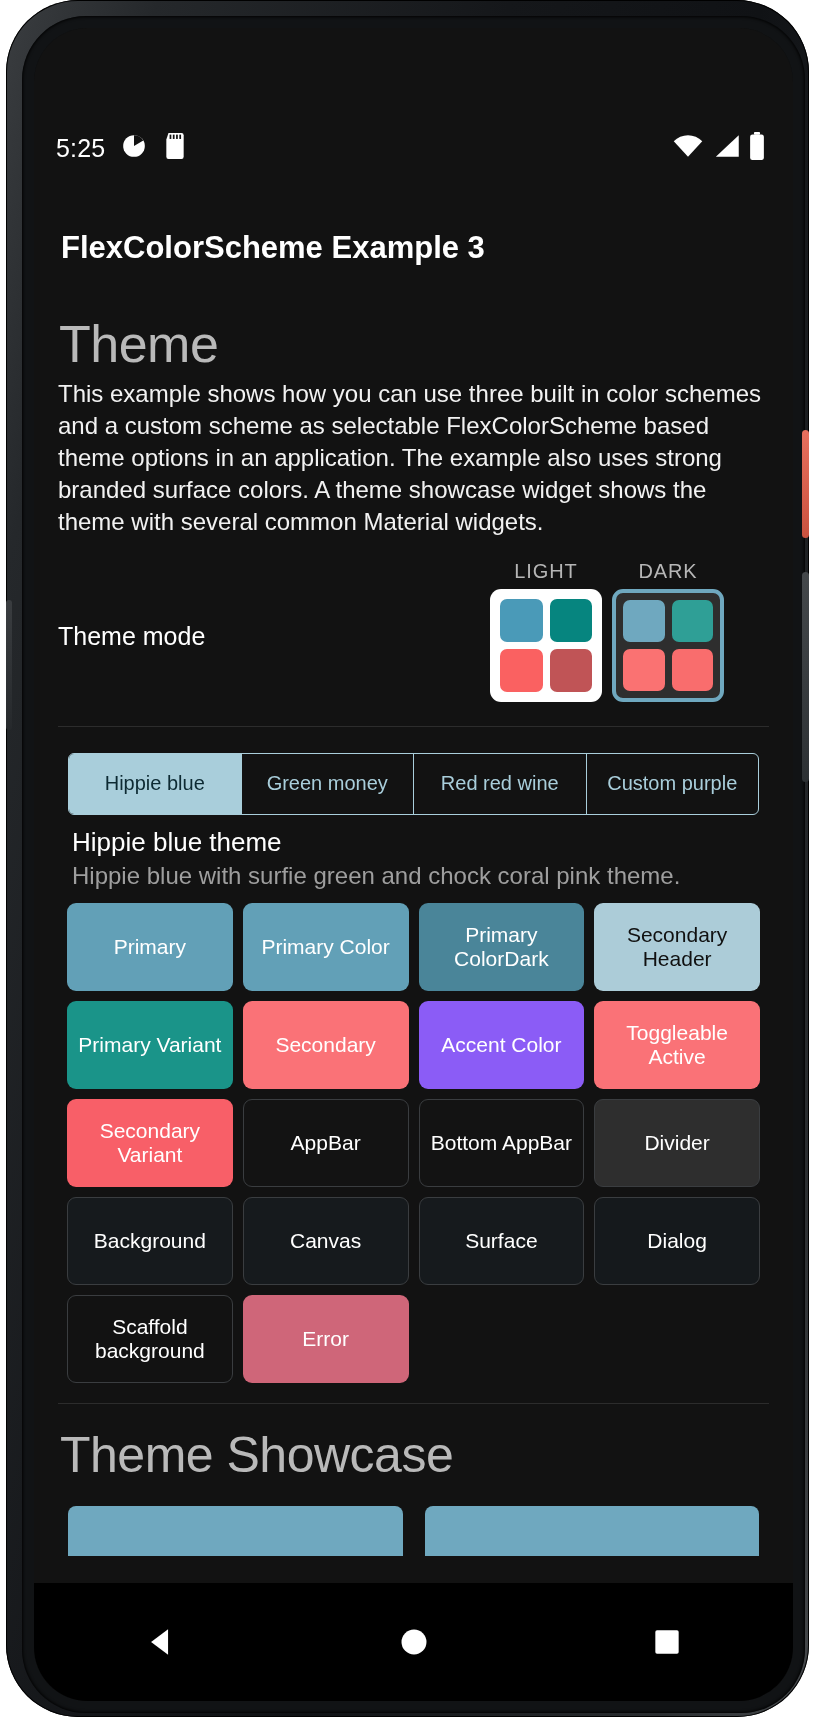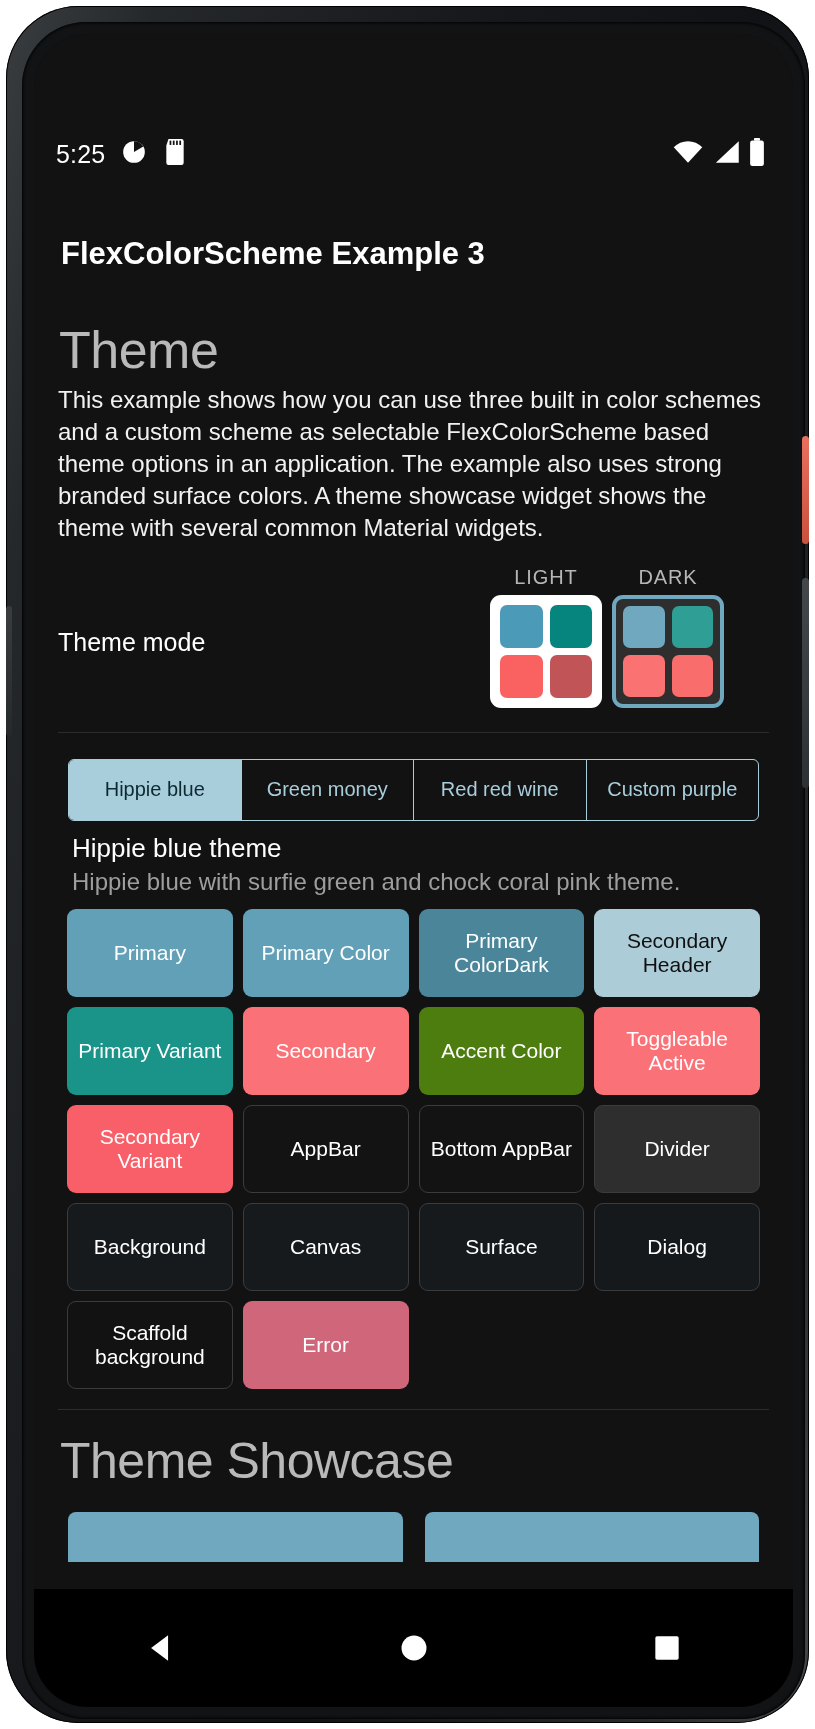--- a/index.html
+++ b/index.html
@@ -6,21 +6,21 @@
   html, body {
     width: 815px; height: 1729px;
     background: #ffffff;
     font-family: "Liberation Sans", sans-serif;
     overflow: hidden;
   }
 
   
   #phone-frame {
     position: absolute;
-    left: 6px; top: 6px;
+    left: 6px; top: 0;
     width: 803px; height: 1717px;
     border-radius: 72px;
     background: linear-gradient(105deg,#3a3d40 0%,#25282b 12%,#15171a 40%,#101215 60%,#2a2d30 88%,#46494c 100%);
     box-shadow: 0 0 0 1px #000 inset;
   }
   #phone-edge {
     position: absolute;
     left: 16px; top: 16px;
     width: 783px; height: 1697px;
     border-radius: 64px;
@@ -314,21 +314,21 @@
             </div>
             <div class="cc" style="background: rgb(172, 204, 216); color: rgb(16, 16, 16);">
               <span>Secondary Header</span>
             </div>
             <div class="cc" style="background: rgb(26, 148, 137); color: rgb(255, 255, 255);">
               <span>Primary Variant</span>
             </div>
             <div class="cc" style="background: rgb(250, 114, 119); color: rgb(255, 255, 255);">
               <span>Secondary</span>
             </div>
-            <div class="cc" style="background: #4d7c0f; color: rgb(255, 255, 255);">
+            <div class="cc" style="background: #8b5cf6; color: rgb(255, 255, 255);">
               <span>Accent Color</span>
             </div>
             <div class="cc" style="background: rgb(250, 114, 119); color: rgb(255, 255, 255);">
               <span>Toggleable Active</span>
             </div>
             <div class="cc" style="background: rgb(248, 95, 104); color: rgb(255, 255, 255);">
               <span>Secondary Variant</span>
             </div>
             <div class="cc bordered" style="background: rgb(19, 19, 19); color: rgb(255, 255, 255);">
               <span>AppBar</span>

